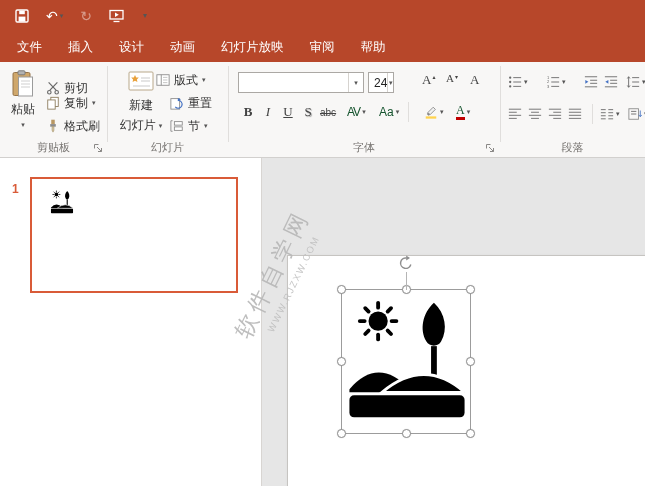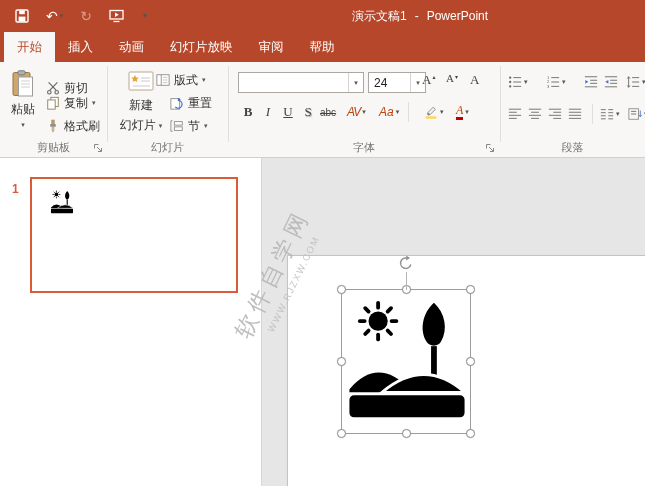--- a/index.html
+++ b/index.html
@@ -36,21 +36,21 @@
   .smallbtn { position:absolute; display:flex; align-items:center; gap:4px; height:20px; font-size:12px; color:#333; }
   .dd { font-size:7px; color:#555; font-family:"DejaVu Sans",sans-serif; }
   .combo { position:absolute; height:21px; background:#fff; border:1px solid #aba8a4;
            display:flex; align-items:center; }
   .combo .combo-val { flex:1; padding-left:5px; font-size:12px; color:#222; }
   .combo .combo-arrow { width:15px; align-self:stretch; display:flex; align-items:center; justify-content:center;
                         border-left:1px solid #d6d3cf; font-size:7px; color:#555; }
   .fmt { position:absolute; top:40px; height:20px; min-width:16px; display:flex; align-items:center;
          justify-content:center; font-size:13px; color:#444; }
   .fmt-wrap { position:absolute; top:40px; height:20px; display:flex; align-items:center; gap:2px; }
-  .fmt-wrap .glyph { font-size:12px; color:#c2410c;font-style:italic; }
+  .fmt-wrap .glyph { font-size:12px; color:#14532d; }
   .serif { font-family:"Liberation Serif","DejaVu Serif",serif; }
   .fc-a { border-bottom:3px solid #c00000; line-height:1; padding-bottom:1px; }
   .grow-wrap { position:absolute; top:10px; height:20px; display:flex; align-items:flex-start; gap:1px; }
   .grow-wrap .A { font-size:13px; color:#444; font-family:"Liberation Serif",serif; }
   .grow-wrap .tiny { font-size:6px; color:#444; margin-top:1px; font-family:"DejaVu Sans",sans-serif; }
   .clear-fmt { position:relative; }
   .clear-fmt::after { content:""; position:absolute; right:-4px; bottom:2px; width:7px; height:5px;
                       background:#dfa3a3; border:1px solid #b98585; transform:skewX(-18deg); }
 
   
@@ -132,30 +132,26 @@
         <svg width="15" height="14" viewBox="0 0 15 14">
           <rect x="1" y="1.5" width="13" height="8.5" fill="none" stroke="#fff" stroke-width="1.3"></rect>
           <path d="M6 3.6 L9.8 5.75 L6 7.9 Z" fill="#fff"></path>
           <line x1="4.5" y1="12.5" x2="10.5" y2="12.5" stroke="#fff" stroke-width="1.3"></line>
         </svg>
       </span>
       <span class="qat-item">
         <span class="dd" style="font-size:8px">▾</span>
       </span>
     </div>
-    <div class="title-text">
-      <span>演示文稿1</span>
-      <span>-</span>
-      <span>PowerPoint</span>
-    </div>
   </div>
 
   <div class="tabrow">
-    <div class="tab active">开始</div>
+    <div class="tab">文件</div>
     <div class="tab">插入</div>
+    <div class="tab">设计</div>
     <div class="tab">动画</div>
     <div class="tab">幻灯片放映</div>
     <div class="tab">审阅</div>
     <div class="tab">帮助</div>
   </div>
 
   <div class="ribbon">
 
     <div class="bigbtn" style="left:4px;top:3px;width:38px;height:78px">
       <svg width="22" height="28" viewBox="0 0 22 28">
@@ -245,21 +241,21 @@
       <span>节</span>
       <span class="dd">▾</span>
     </div>
     <div class="grp-label" style="left:107px;width:121px">幻灯片</div>
     <div class="vsep" style="left:228px"></div>
 
     <div class="combo" style="left:238px;top:10px;width:126px">
       <span class="combo-val"></span>
       <span class="combo-arrow">▾</span>
     </div>
-    <div class="combo" style="left:368px;top:10px;width:58px">
+    <div class="combo" style="left:368px;top:10px;width:26px">
       <span class="combo-val">24</span>
       <span class="combo-arrow">▾</span>
     </div>
     <div class="grow-wrap" style="left:422px">
       <span class="A">A</span>
       <span class="tiny">▴</span>
     </div>
     <div class="grow-wrap" style="left:446px">
       <span class="A" style="font-size:11px">A</span>
       <span class="tiny">▾</span>

